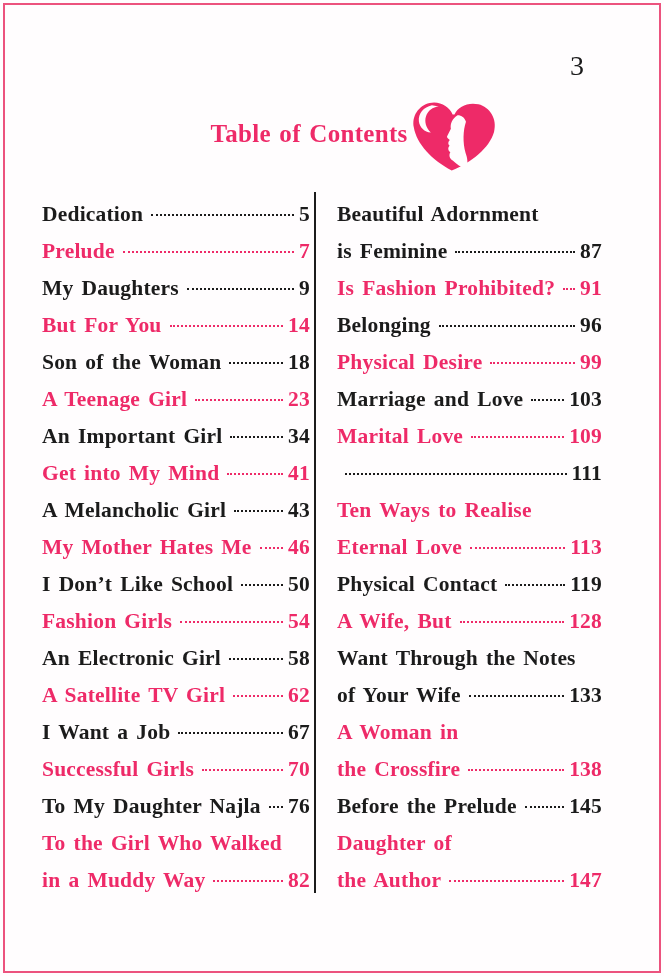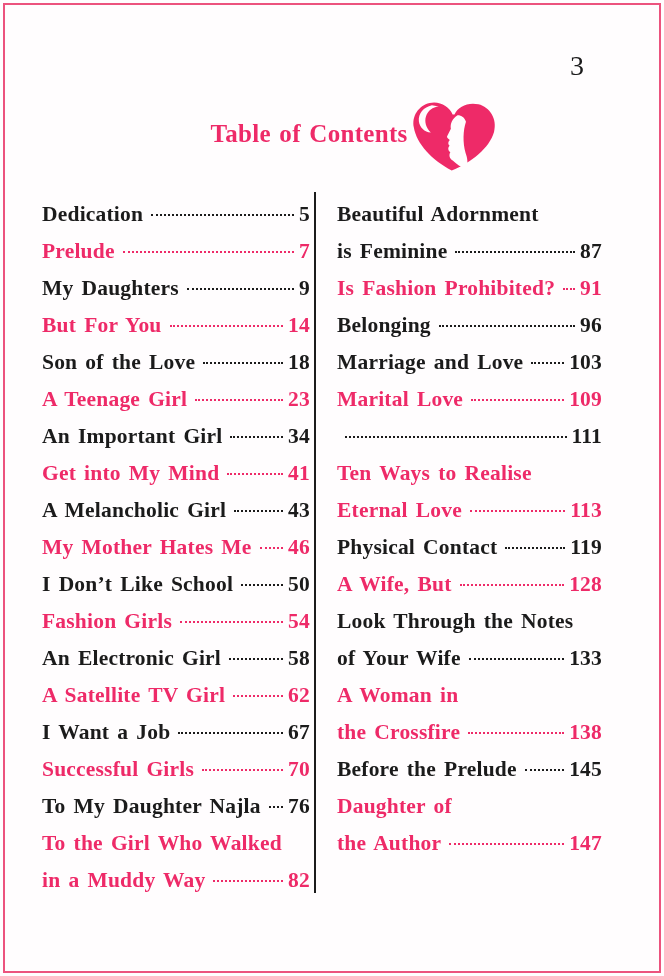--- a/index.html
+++ b/index.html
@@ -120,21 +120,21 @@
           <span class="label">My Daughters</span>
           <span class="dots"></span>
           <span class="num">9</span>
         </div>
         <div class="row pink">
           <span class="label">But For You</span>
           <span class="dots"></span>
           <span class="num">14</span>
         </div>
         <div class="row black">
-          <span class="label">Son of the Love</span>
+          <span class="label">Son of the Woman</span>
           <span class="dots"></span>
           <span class="num">18</span>
         </div>
         <div class="row pink">
           <span class="label">A Teenage Girl</span>
           <span class="dots"></span>
           <span class="num">23</span>
         </div>
         <div class="row black">
           <span class="label">An Important Girl</span>
@@ -213,20 +213,25 @@
         <div class="row pink">
           <span class="label">Is Fashion Prohibited?</span>
           <span class="dots"></span>
           <span class="num">91</span>
         </div>
         <div class="row black">
           <span class="label">Belonging</span>
           <span class="dots"></span>
           <span class="num">96</span>
         </div>
+        <div class="row pink">
+          <span class="label">Physical Desire</span>
+          <span class="dots"></span>
+          <span class="num">99</span>
+        </div>
         <div class="row black">
           <span class="label">Marriage and Love</span>
           <span class="dots"></span>
           <span class="num">103</span>
         </div>
         <div class="row pink">
           <span class="label">Marital Love</span>
           <span class="dots"></span>
           <span class="num">109</span>
         </div>
@@ -246,21 +251,21 @@
           <span class="label">Physical Contact</span>
           <span class="dots"></span>
           <span class="num">119</span>
         </div>
         <div class="row pink">
           <span class="label">A Wife, But</span>
           <span class="dots"></span>
           <span class="num">128</span>
         </div>
         <div class="row black">
-          <span class="label">Look Through the Notes</span>
+          <span class="label">Want Through the Notes</span>
         </div>
         <div class="row black">
           <span class="label">of Your Wife</span>
           <span class="dots"></span>
           <span class="num">133</span>
         </div>
         <div class="row pink">
           <span class="label">A Woman in</span>
         </div>
         <div class="row pink">

